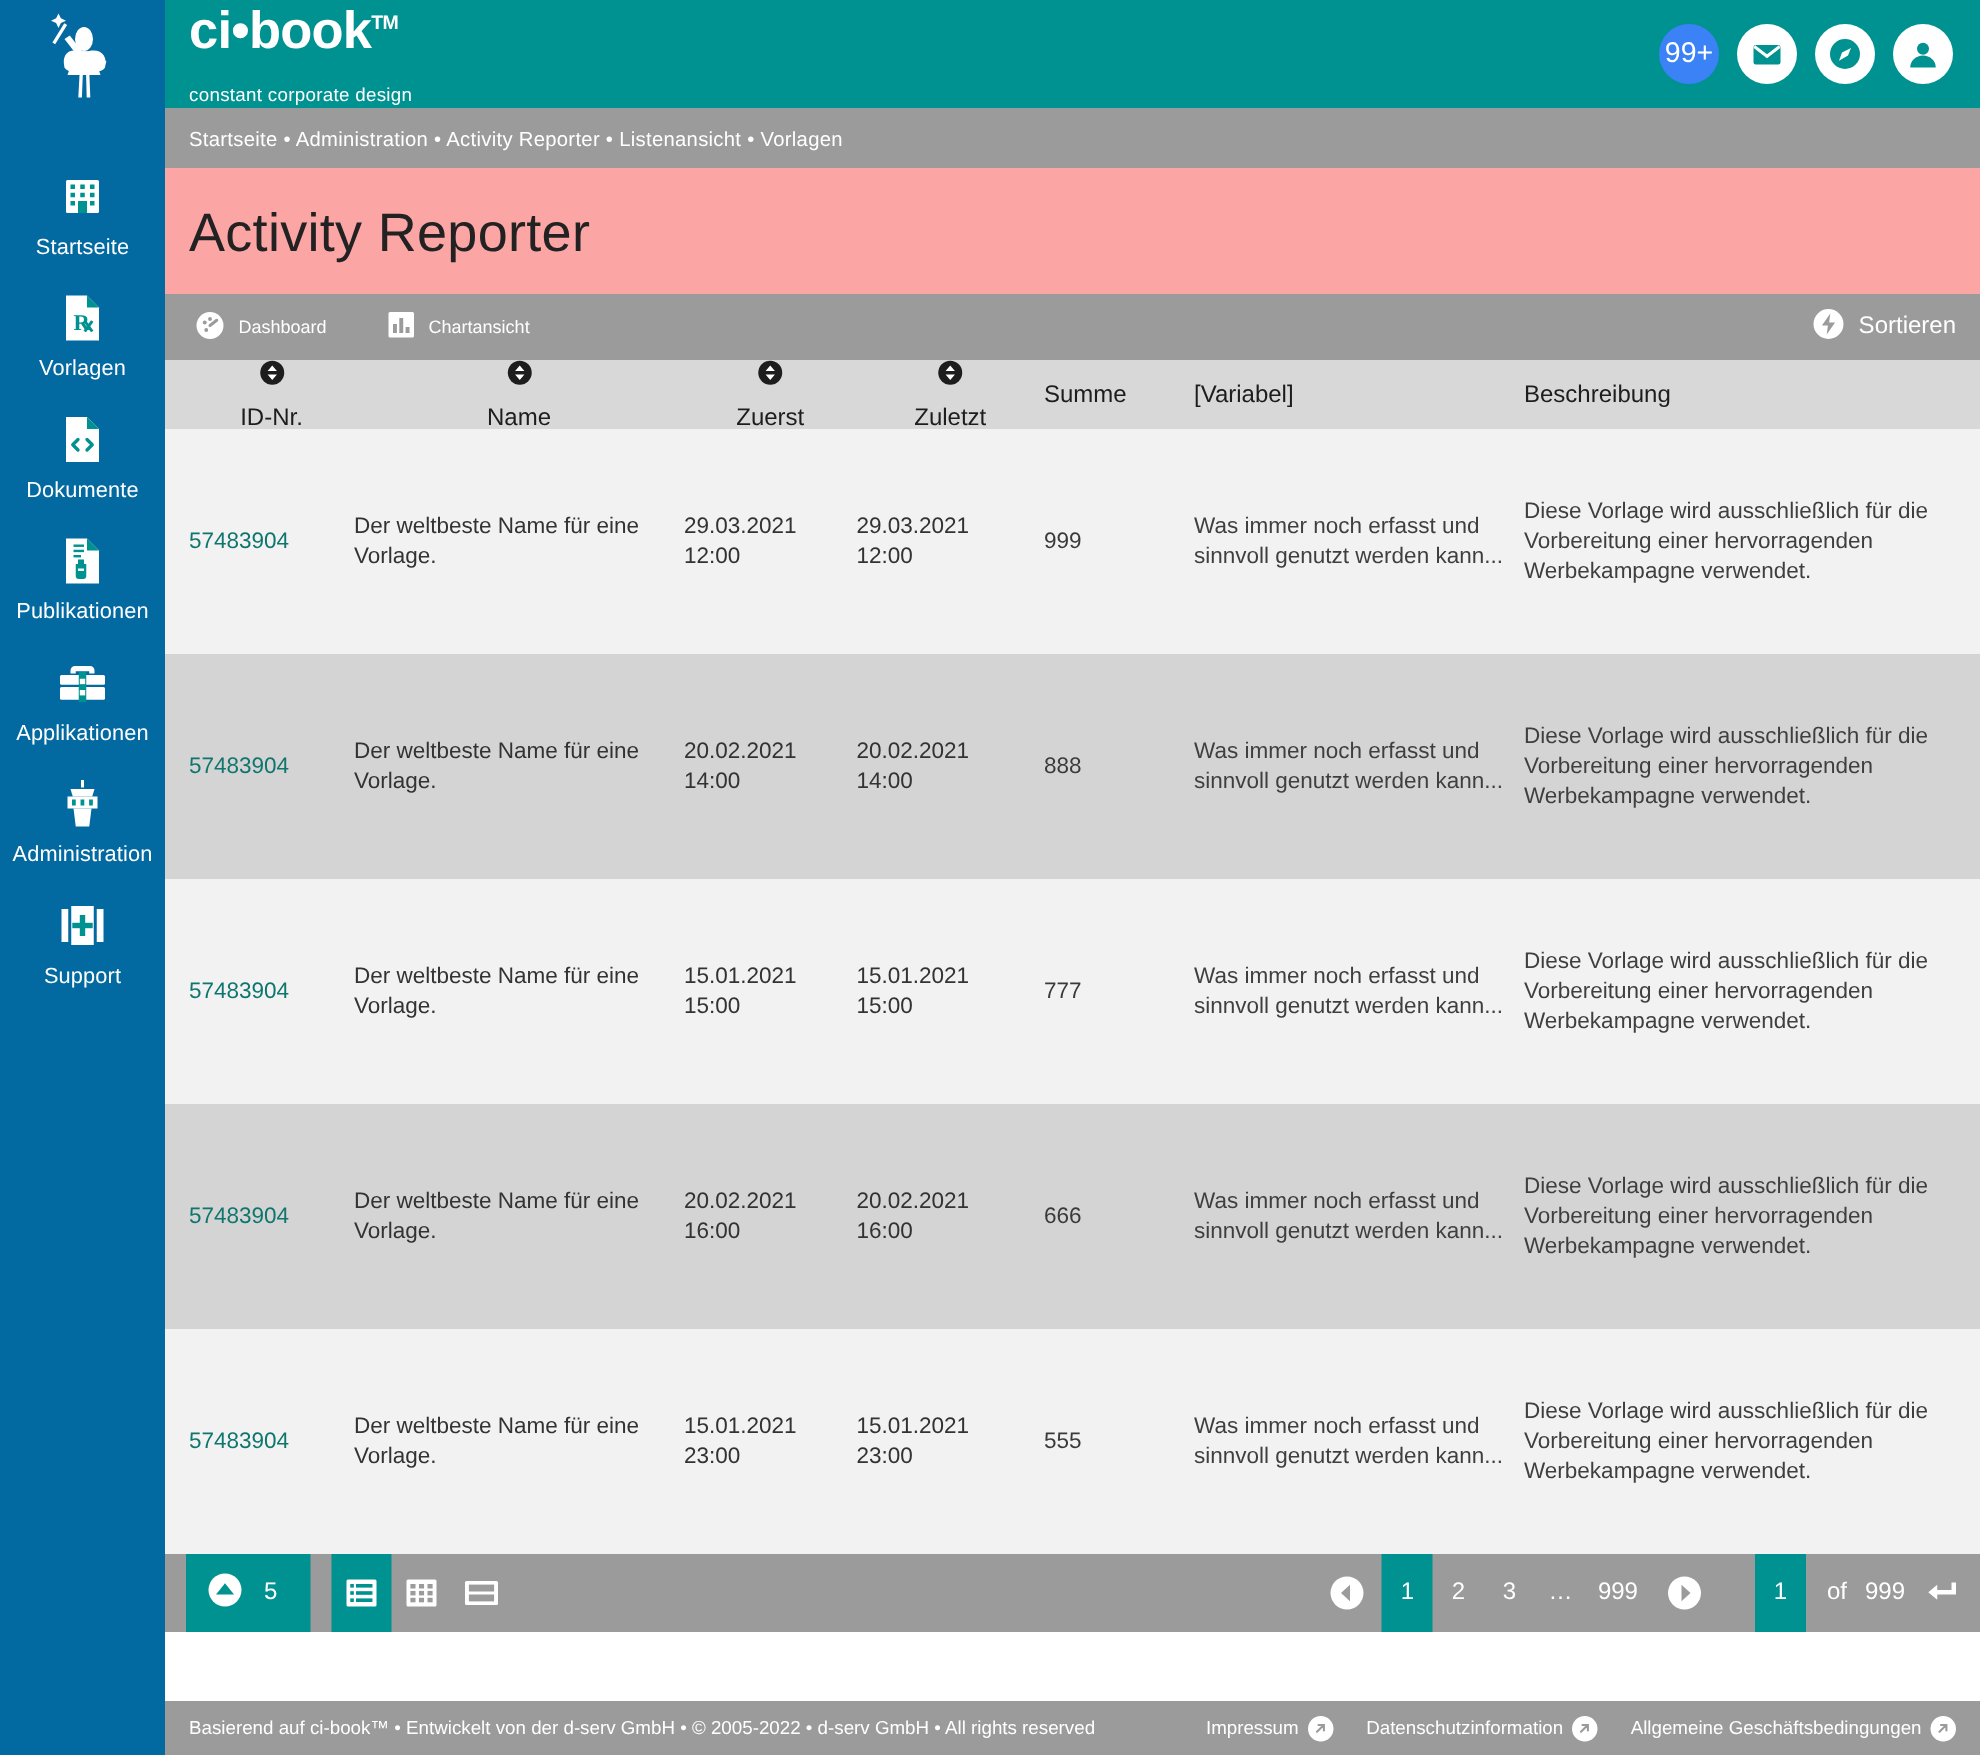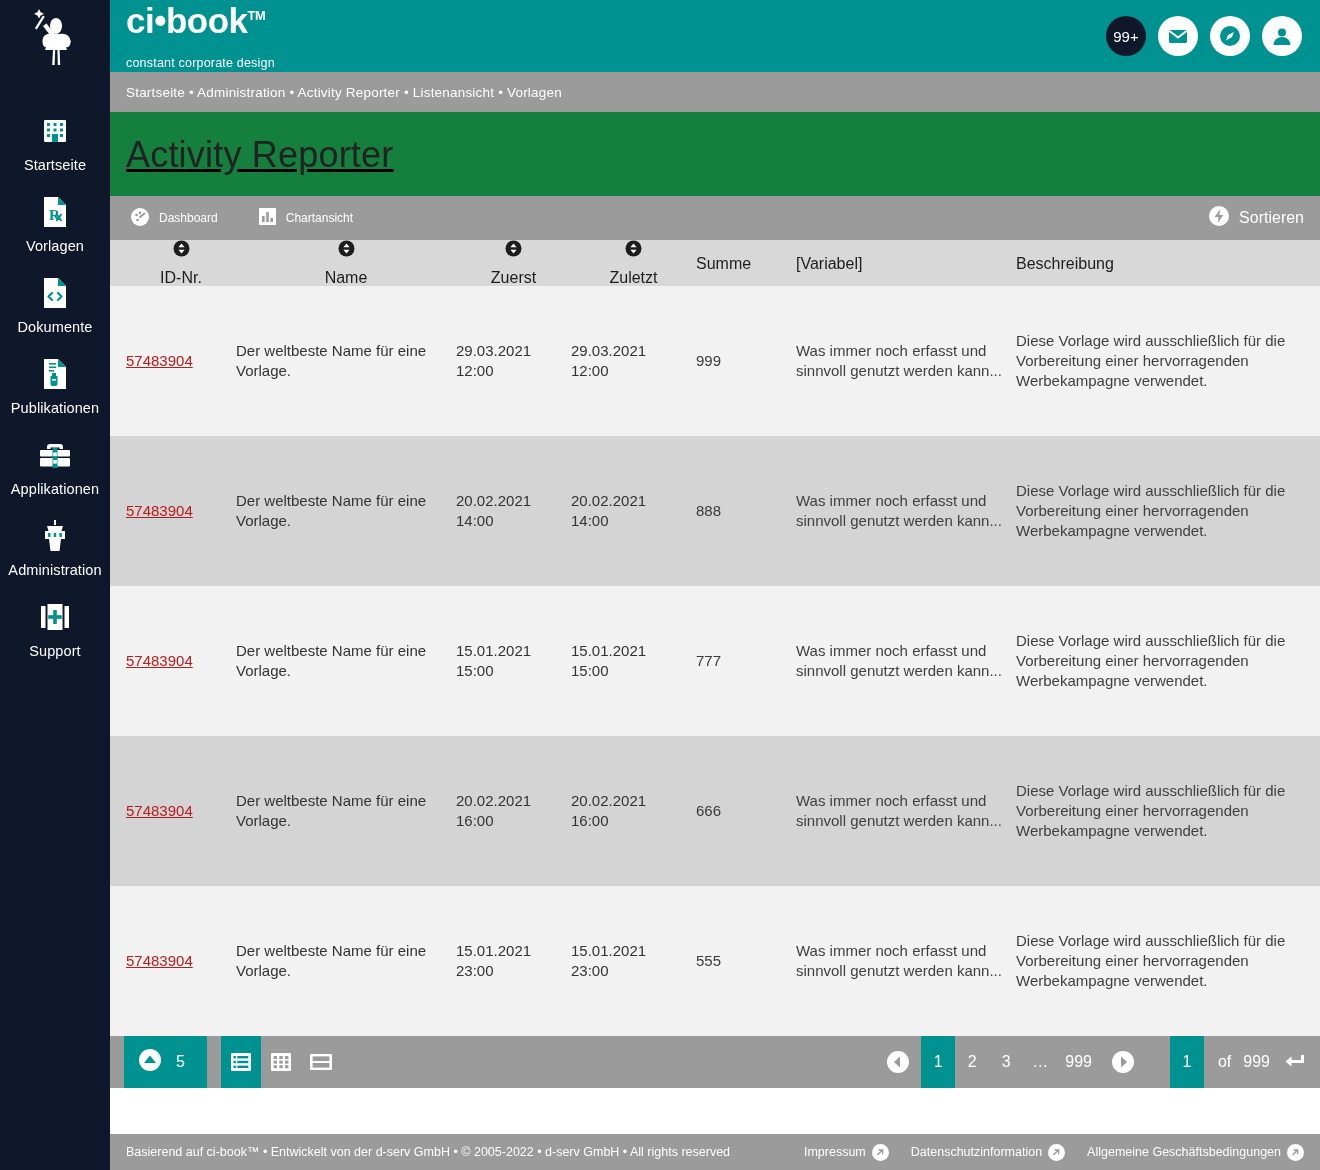--- a/index.html
+++ b/index.html
@@ -13,21 +13,21 @@
     position: relative;
     width: 1320px; height: 1170px;
     display: flex;
     background: #ffffff;
   }
 
   
   .sidebar {
     width: 110px;
     min-width: 110px;
-    background: #0f172a;
+    background: #0369a1;
     display: flex;
     flex-direction: column;
     align-items: center;
     color: #ffffff;
   }
   .logo-fairy {
     width: 110px; height: 72px;
     display: flex; align-items: center; justify-content: center;
   }
   .sidebar-nav {
@@ -82,24 +82,24 @@
   .brand-sub {
     font-size: 12.5px;
     color: #ffffff;
     letter-spacing: .2px;
     margin-top: 18px;
   }
   .topbar-spacer { flex: 1; }
   .topbar-actions { display: flex; align-items: center; gap: 12px; }
   .badge-99 {
     width: 40px; height: 40px; border-radius: 50%;
-    background: #0f172a;
+    background: #3b82f6;
     color: #ffffff;
     display: flex; align-items: center; justify-content: center;
-    font-size: 15px;
+    font-size: 19px;
     cursor: pointer;
   }
   .circle-btn {
     width: 40px; height: 40px; border-radius: 50%;
     background: #ffffff;
     display: flex; align-items: center; justify-content: center;
     cursor: pointer;
   }
 
   
@@ -109,24 +109,23 @@
     color: #ffffff;
     display: flex; align-items: center;
     padding-left: 16px;
     font-size: 13.5px;
     letter-spacing: .2px;
     flex: 0 0 auto;
   }
 
   
   .page-title-bar {
-    background: #15803d;
+    background: #fca5a5;
     padding: 22px 16px 20px 16px;
     flex: 0 0 auto;
-    text-decoration: underline;
   }
   .page-title {
     font-size: 36px;
     font-weight: normal;
     color: #222222;
     letter-spacing: .2px;
   }
 
   
   .tabbar {
@@ -174,21 +173,21 @@
   .sortable { cursor: pointer; flex-direction: column; }
   .t-body-row {
     height: 150px;
     font-size: 15px;
     color: #333333;
     cursor: pointer;
   }
   .t-body-row.odd  { background: #f2f2f2; }
   .t-body-row.even { background: #d4d4d4; }
   .t-body-row .cell { line-height: 1.32; padding-right: 14px; }
-  .t-body-row .c-id { font-size: 15px; color: #b91c1c; text-decoration: underline; }
+  .t-body-row .c-id { font-size: 15px; color: #0f766e; }
   .c-sum { color:#3a3a3a; }
   .c-var, .c-desc { color: #3f3f3f; }
 
   
   .pagination {
     height: 52px;
     background: #9b9b9b;
     display: flex;
     align-items: stretch;
     color: #ffffff;

